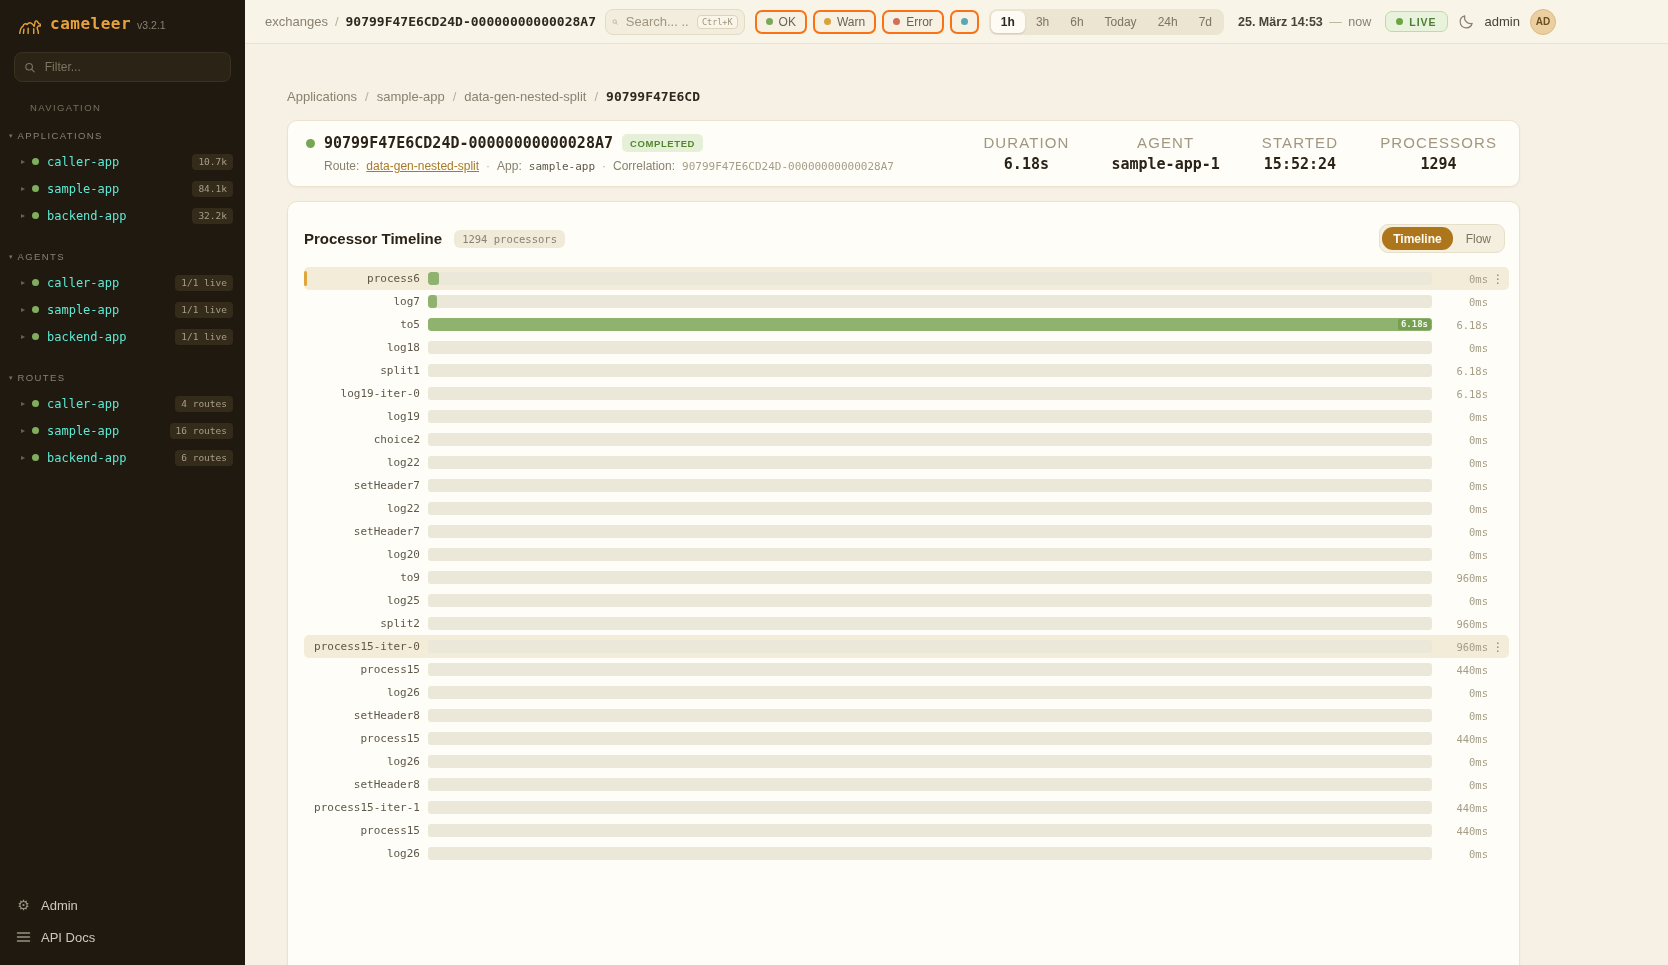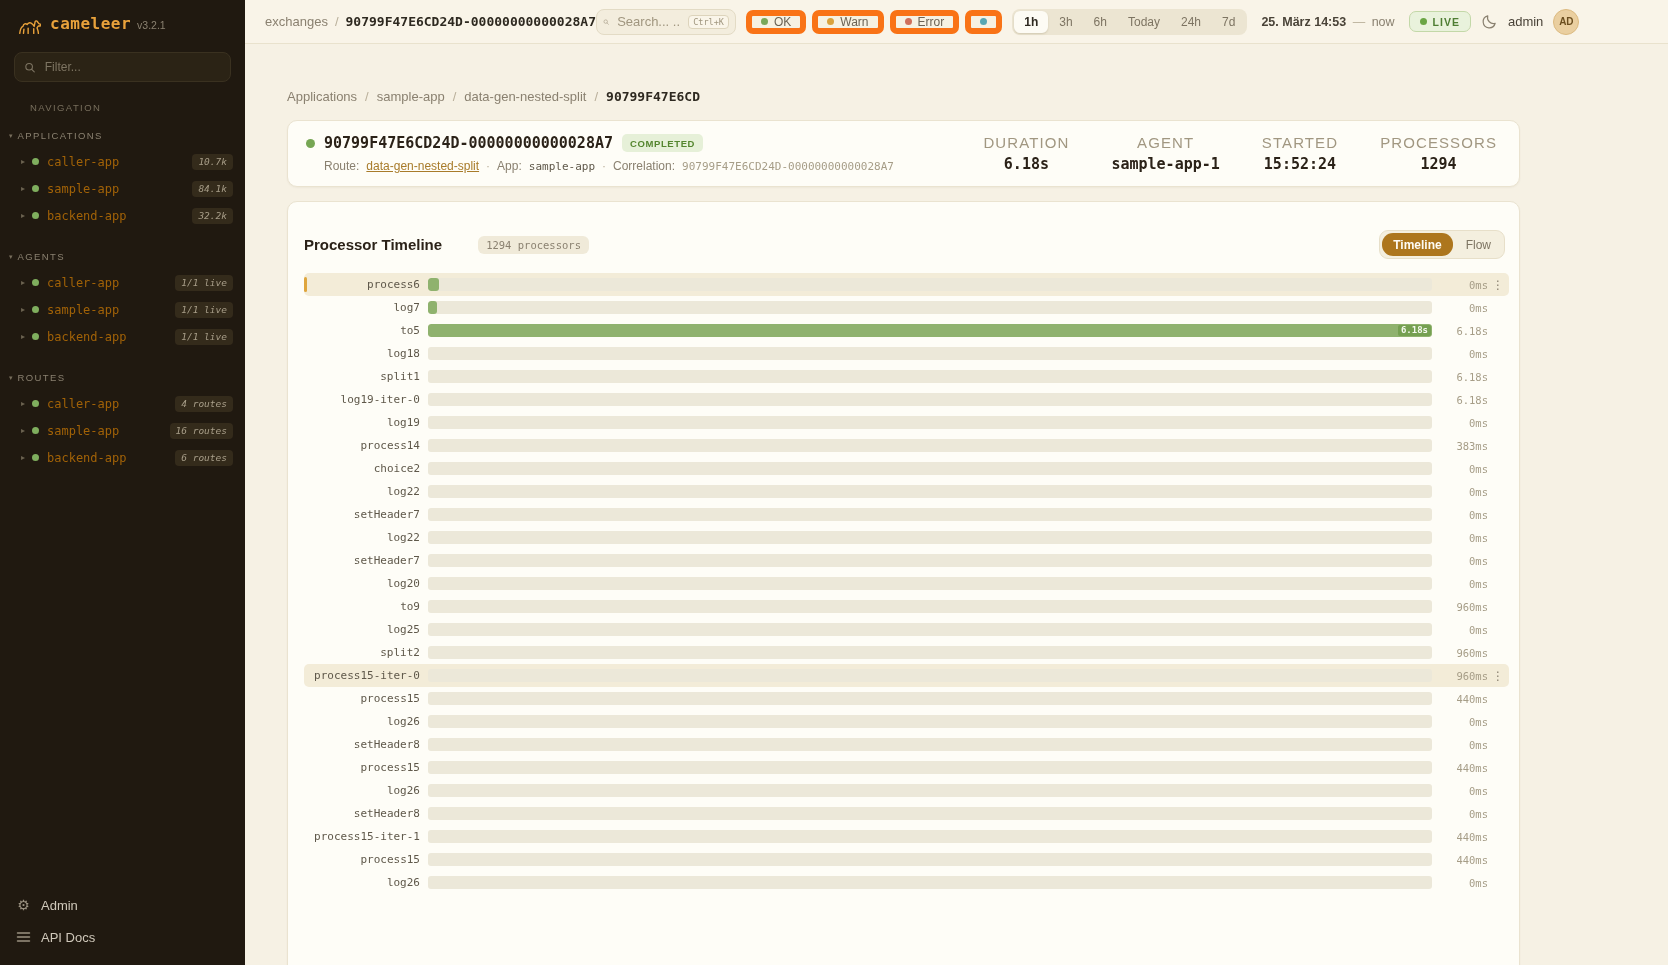--- a/index.html
+++ b/index.html
@@ -18,41 +18,41 @@
   .filter-input { background:transparent; border:none; outline:none; color:#c9c1af; font-size:12px; width:100%; font-family:inherit; }
   .filter-input::placeholder { color:#7d7462; }
   .nav-label { font-size:9.5px; letter-spacing:1.4px; color:#776e5c; margin:0 0 14px 30px; }
   .sec-h { display:flex; align-items:center; gap:5px; padding:3px 10px 7px 9px; cursor:pointer; }
   .sec-caret { font-size:7px; color:#776e5c; }
   .sec-label { font-size:9.5px; letter-spacing:1.4px; color:#8a8170; }
   .side-section { margin-bottom:19px; }
   .side-item { display:flex; align-items:center; height:27px; padding:0 12px 0 21px; cursor:pointer; }
   .item-caret { font-size:8px; color:#6b6250; width:11px; flex:none; }
   .item-dot { width:7px; height:7px; border-radius:50%; background:#7fae5e; margin-right:8px; flex:none; }
-  .item-name { font-family:"DejaVu Sans Mono","Liberation Mono",monospace; font-size:12px; color:#a16207; }
-  .item-badge { margin-left:auto; font-family:"DejaVu Sans Mono","Liberation Mono",monospace; font-size:9.5px; color:#a79d88; background:#342b1b; border-radius:4px; padding:2.5px 6px;font-style:italic; }
+  .item-name { font-family:"DejaVu Sans Mono","Liberation Mono",monospace; font-size:12px; color:#5eead4; }
+  .item-badge { margin-left:auto; font-family:"DejaVu Sans Mono","Liberation Mono",monospace; font-size:9.5px; color:#a79d88; background:#342b1b; border-radius:4px; padding:2.5px 6px; }
   .side-footer { position:absolute; left:0; right:0; bottom:12px; }
   .foot-item { display:flex; align-items:center; gap:10px; height:32px; padding:0 16px; cursor:pointer; }
   .foot-icon { color:#9a9180; font-size:14px; width:15px; text-align:center; }
   .foot-label { font-size:13px; color:#cfc8ba; }
 
   
   .maincol { flex:1; display:flex; flex-direction:column; min-width:0; }
   .topbar { height:44px; flex:none; display:flex; align-items:center; background:#f9f4e8; border-bottom:1px solid #e9e2cd; padding:0 112px 0 20px; }
   .tb-crumb { display:flex; align-items:center; gap:7px; white-space:nowrap; }
   .tbc-sec { font-size:13px; color:#8a8170; cursor:pointer; }
   .tbc-sep { color:#b9af9a; font-size:13px; }
   .tbc-id { font-family:"DejaVu Sans Mono","Liberation Mono",monospace; font-size:13px; font-weight:bold; color:#2e2920; }
   .tb-right { margin-left:auto; display:flex; align-items:center; gap:10px; }
   .search-box { display:flex; align-items:center; gap:6px; width:140px; height:26px; background:#f3eddd; border:1px solid #e3dbc5; border-radius:8px; padding:0 6px; color:#a0967f; cursor:text; }
   .search-input { background:transparent; border:none; outline:none; width:100%; font-size:13px; color:#6b6355; font-family:Liberation Sans, sans-serif; min-width:0; }
   .search-input::placeholder { color:#a0967f; }
   .kbd { font-family:"DejaVu Sans Mono","Liberation Mono",monospace; font-size:8.5px; color:#a0967f; border:1px solid #ddd4bc; background:#faf5e9; border-radius:4px; padding:1px 4px; white-space:nowrap; }
   .chips { display:flex; align-items:center; gap:6px; }
-  .chip { display:inline-flex; align-items:center; gap:6px; height:24px; border:6px solid #f97316; background:#f6f1e2; border-radius:7px; padding:0 9px; cursor:pointer; }
+  .chip { display:inline-flex; align-items:center; gap:6px; height:24px; border:2px solid #f97316; background:#f6f1e2; border-radius:7px; padding:0 9px; cursor:pointer; }
   .chip-dot { width:7px; height:7px; border-radius:50%; }
   .chip-label { font-size:12px; color:#6b6355; }
   .seg-group { display:flex; align-items:center; background:#ece5d2; border-radius:8px; padding:2px; gap:1px;justify-content:space-between; }
   .seg { border:none; background:transparent; font-family:inherit; font-size:12px; color:#7d7462; padding:4px 10px; border-radius:6px; cursor:pointer; }
   .seg.active { background:#fdfbf4; color:#2e2920; font-weight:bold; box-shadow:0 1px 2px rgba(90,70,30,.18); }
   .tb-date { font-size:12.5px; color:#4a4338; white-space:nowrap; cursor:pointer; margin:0 4px; }
   .tb-date .d1 { font-weight:bold; }
   .tb-date .d2 { font-weight:bold; }
   .tb-date .dsep { color:#b9af9a; margin:0 3px; }
   .tb-date .dnow { color:#8a8170; }
@@ -80,21 +80,21 @@
   .x-link { color:#a87b2a; text-decoration:underline; cursor:pointer; font-size:12px; }
   .x-sep { color:#b9af9a; }
   .x-mono { font-family:"DejaVu Sans Mono","Liberation Mono",monospace; font-size:11px; color:#5f584a; }
   .x-corr { color:#a69d87; }
   .x-stats { display:flex; align-items:flex-start; gap:42px; }
   .stat { text-align:center; }
   .stat-label { font-size:15px; letter-spacing:1.1px; color:#a19781; }
   .stat-value { margin-top:4px; font-family:"DejaVu Sans Mono","Liberation Mono",monospace; font-size:15px; font-weight:bold; color:#2b2218; }
 
   .tcard { margin-top:14px; background:#fefdf7; border:1px solid #eae3d0; border-radius:10px; box-shadow:0 1px 2px rgba(80,65,30,.05); height:820px; overflow:hidden; }
-  .t-head { display:flex; align-items:center; padding:28px 14px 10px 16px;gap:24px; }
+  .t-head { display:flex; align-items:center; padding:22px 14px 10px 16px; }
   .t-title { font-size:15px; font-weight:bold; color:#2b2218; }
   .t-badge { margin-left:12px; font-family:"DejaVu Sans Mono","Liberation Mono",monospace; font-size:10.5px; color:#8a8170; background:#f0ead9; border-radius:6px; padding:3px 8px; }
   .view-toggle { margin-left:auto; display:flex; align-items:center; background:#f4efdf; border:1px solid #e7dfc9; border-radius:9px; padding:2px; gap:2px; }
   .vt-btn { border:none; font-family:inherit; font-size:12px; color:#7d7462; background:transparent; padding:4.5px 11px; border-radius:11px; cursor:pointer; }
   .vt-btn.vt-active { background:#ad761d; color:#fdfbf4; font-weight:bold; }
 
   .t-rows { padding:4px 10px 8px 16px; }
   .trow { display:flex; align-items:center; height:23px; position:relative; border-radius:5px; padding-right:4px; cursor:pointer; }
   .trow.hl { background:#f3ecd8; }
   .row-accent { position:absolute; left:0; top:4px; bottom:4px; width:3px; border-radius:3px; background:#dfa63e; }
@@ -386,26 +386,20 @@
               <span class="tdur">6.18s</span>
               <span class="tmenu hidden">⋮</span>
             </div>
             <div class="trow">
               <span class="tname">log19</span>
               <div class="ttrack"></div>
               <span class="tdur">0ms</span>
               <span class="tmenu hidden">⋮</span>
             </div>
             <div class="trow">
-              <span class="tname">process14</span>
-              <div class="ttrack"></div>
-              <span class="tdur">383ms</span>
-              <span class="tmenu hidden">⋮</span>
-            </div>
-            <div class="trow">
               <span class="tname">choice2</span>
               <div class="ttrack"></div>
               <span class="tdur">0ms</span>
               <span class="tmenu hidden">⋮</span>
             </div>
             <div class="trow">
               <span class="tname">log22</span>
               <div class="ttrack"></div>
               <span class="tdur">0ms</span>
               <span class="tmenu hidden">⋮</span>

